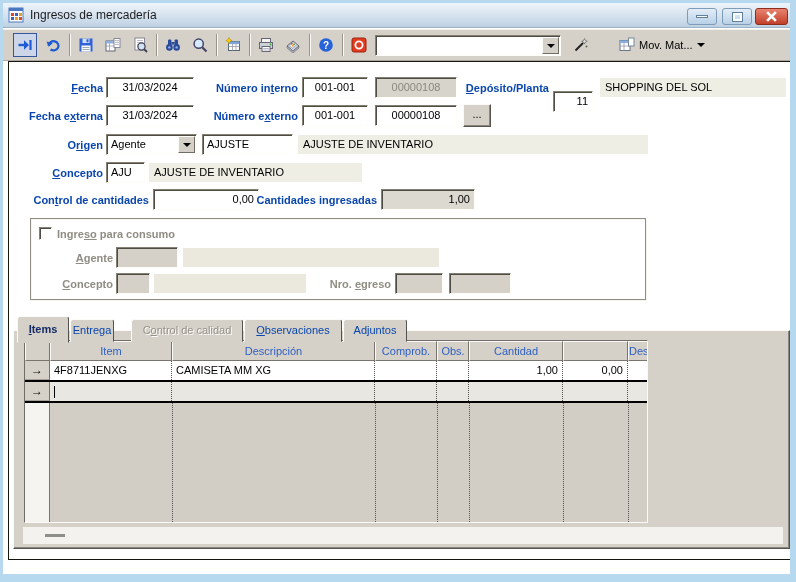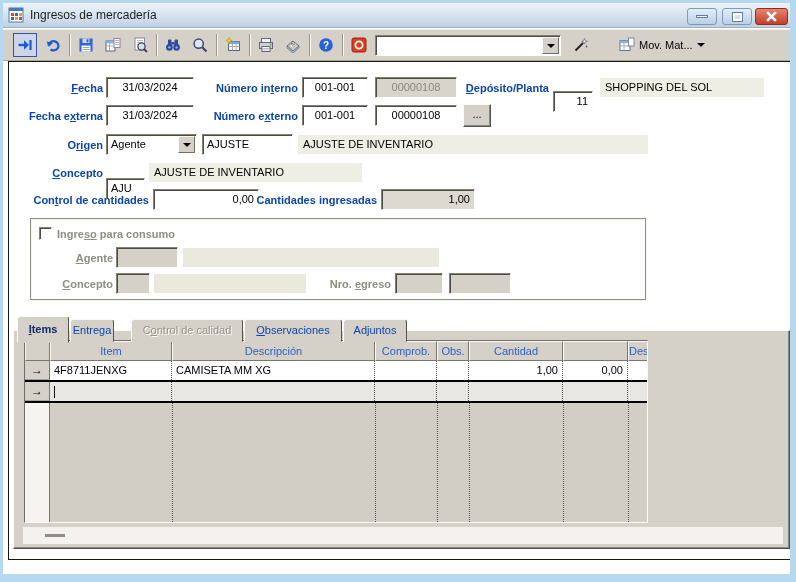--- a/index.html
+++ b/index.html
@@ -264,41 +264,41 @@
 
   <div class="form-outline"></div>
 
   <div class="lbl" style="left:30px;top:75px;width:70px"><u>F</u>echa</div>
   <div class="inp center" style="left:103px;top:74px;width:88px">31/03/2024</div>
   <div class="lbl" style="left:185px;top:75px;width:110px">Número in<u>t</u>erno</div>
   <div class="inp center" style="left:299px;top:74px;width:66px">001-001</div>
   <div class="inp center rogray" style="left:372px;top:74px;width:82px">00000108</div>
   <div class="lbl" style="left:438px;top:75px;width:108px"><u>D</u>epósito/Planta</div>
   <div class="inp right" style="left:550px;top:88px;width:40px">11</div>
-  <div class="flat" style="left:597px;top:75px;width:164px">SHOPPING DEL SOL</div>
+  <div class="flat" style="left:597px;top:75px;width:186px">SHOPPING DEL SOL</div>
 
   <div class="lbl" style="left:10px;top:103px;width:90px">Fecha e<u>x</u>terna</div>
   <div class="inp center" style="left:103px;top:102px;width:88px">31/03/2024</div>
   <div class="lbl" style="left:185px;top:103px;width:110px">Número e<u>x</u>terno</div>
   <div class="inp center" style="left:299px;top:102px;width:66px">001-001</div>
   <div class="inp center" style="left:372px;top:102px;width:82px">00000108</div>
   <div class="pushbtn" style="left:460px;top:101px;width:28px;height:23px">...</div>
 
   <div class="lbl" style="left:30px;top:132px;width:70px">O<u>ri</u>gen</div>
   <div class="select" style="left:103px;top:131px;width:91px">
     <div class="sel-text">Agente</div>
     <div class="sel-btn">
       <div class="caret-down"></div>
     </div>
   </div>
   <div class="inp" style="left:199px;top:131px;width:91px">AJUSTE</div>
   <div class="flat" style="left:295px;top:132px;width:350px">AJUSTE DE INVENTARIO</div>
 
   <div class="lbl" style="left:30px;top:160px;width:70px"><u>C</u>oncepto</div>
-  <div class="inp" style="left:103px;top:175px;width:39px">AJU</div>
+  <div class="inp" style="left:103px;top:159px;width:39px">AJU</div>
   <div class="flat" style="left:146px;top:160px;width:213px">AJUSTE DE INVENTARIO</div>
 
   <div class="lbl" style="left:10px;top:187px;width:136px">Con<u>t</u>rol de cantidades</div>
   <div class="inp right" style="left:150px;top:186px;width:106px">0,00</div>
   <div class="lbl" style="left:250px;top:187px;width:124px">Cantidades ingresadas</div>
   <div class="inp right rolight" style="left:378px;top:186px;width:94px">1,00</div>
 
   <div class="groupbox"></div>
   <div class="checkbox" style="left:36px;top:224px"></div>
   <div class="dislbl" style="left:54px;top:221px;text-align:left">Ingre<u>so</u> para consumo</div>

